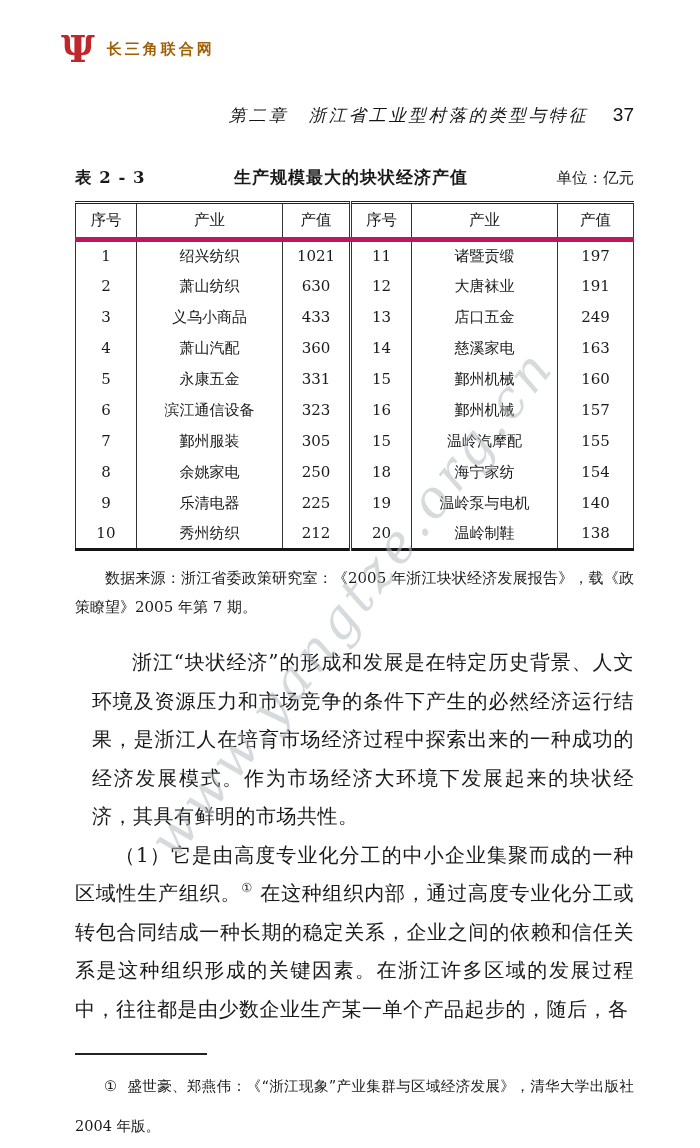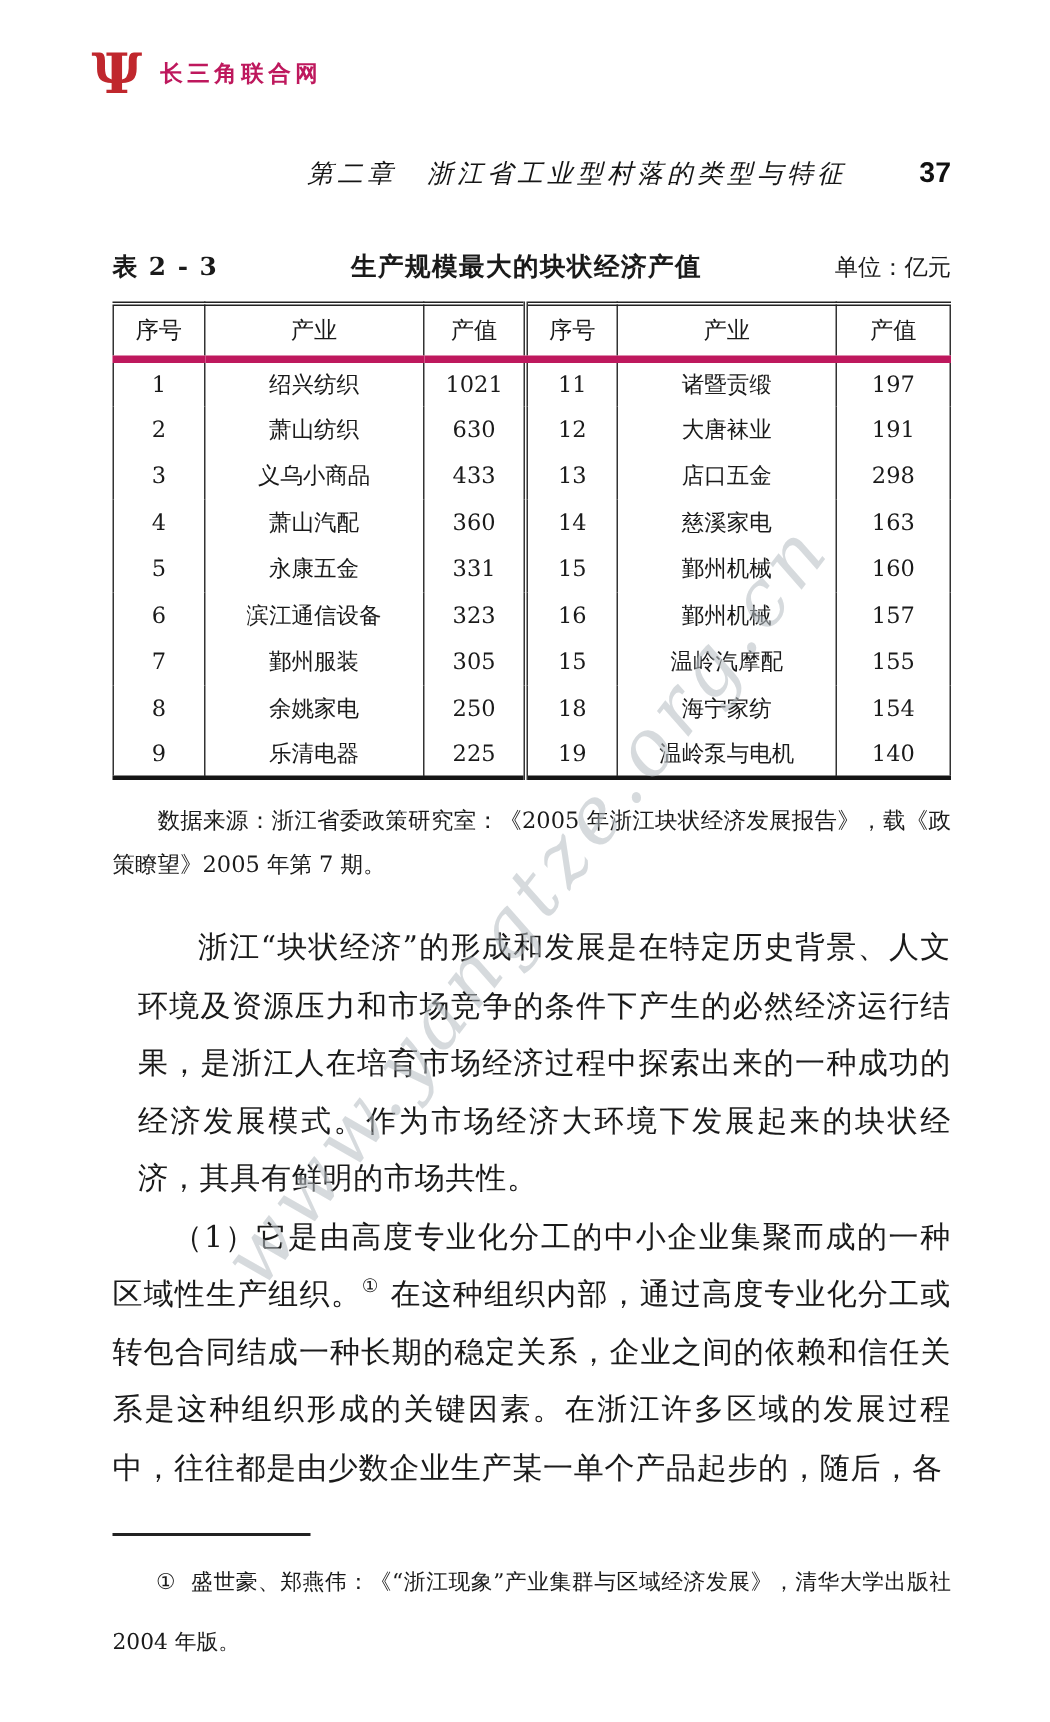--- a/index.html
+++ b/index.html
@@ -42,41 +42,40 @@
     font-size: 37px;
     line-height: 37px;
     color: #c0272d;
   }
   .brand-name {
     margin-left: 12px;
     font-family: "Liberation Sans", "DejaVu Sans", sans-serif;
     font-weight: bold;
     font-size: 15px;
     letter-spacing: 3px;
-    color: #be185d;
+    color: #a16207;
   }
 
   
   .running-head {
     margin-top: 34px;
     display: flex;
     justify-content: flex-end;
     align-items: baseline;
     gap: 24px;
   }
   .chapter {
     font-style: italic;
     font-size: 17px;
     letter-spacing: 3px;
     color: #151515;
   }
   .pageno {
-    margin-left: 24px;
     font-family: "Liberation Sans", "DejaVu Sans", sans-serif;
-    font-weight: bold;
+    font-weight: normal;
     font-size: 19px;
     color: #111;
   }
 
   
   .caption {
     margin-top: 26px;
     display: flex;
     align-items: baseline;
     justify-content: space-between;
@@ -203,21 +202,21 @@
           <td class="split">12</td>
           <td>大唐袜业</td>
           <td>191</td>
         </tr>
         <tr>
           <td>3</td>
           <td>义乌小商品</td>
           <td>433</td>
           <td class="split">13</td>
           <td>店口五金</td>
-          <td>298</td>
+          <td>249</td>
         </tr>
         <tr>
           <td>4</td>
           <td>萧山汽配</td>
           <td>360</td>
           <td class="split">14</td>
           <td>慈溪家电</td>
           <td>163</td>
         </tr>
         <tr>
@@ -253,20 +252,28 @@
           <td>154</td>
         </tr>
         <tr>
           <td>9</td>
           <td>乐清电器</td>
           <td>225</td>
           <td class="split">19</td>
           <td>温岭泵与电机</td>
           <td>140</td>
         </tr>
+        <tr>
+          <td>10</td>
+          <td>秀州纺织</td>
+          <td>212</td>
+          <td class="split">20</td>
+          <td>温岭制鞋</td>
+          <td>138</td>
+        </tr>
       </tbody>
   </table>
 
   <p class="source">数据来源：浙江省委政策研究室：《2005 年浙江块状经济发展报告》，载《政策瞭望》2005 年第 7 期。</p>
 
   <p class="body-para first">浙江“块状经济”的形成和发展是在特定历史背景、人文环境及资源压力和市场竞争的条件下产生的必然经济运行结果，是浙江人在培育市场经济过程中探索出来的一种成功的经济发展模式。作为市场经济大环境下发展起来的块状经济，其具有鲜明的市场共性。</p>
 
   <p class="body-para"><span>（1）它是由高度专业化分工的中小企业集聚而成的一种区域性生产组织。</span><sup class="fn-ref">①</sup><span> 在这种组织内部，通过高度专业化分工或转包合同结成一种长期的稳定关系，企业之间的依赖和信任关系是这种组织形成的关键因素。在浙江许多区域的发展过程中，往往都是由少数企业生产某一单个产品起步的，随后，各</span></p>
 
   <div class="footnote-sep"></div>

